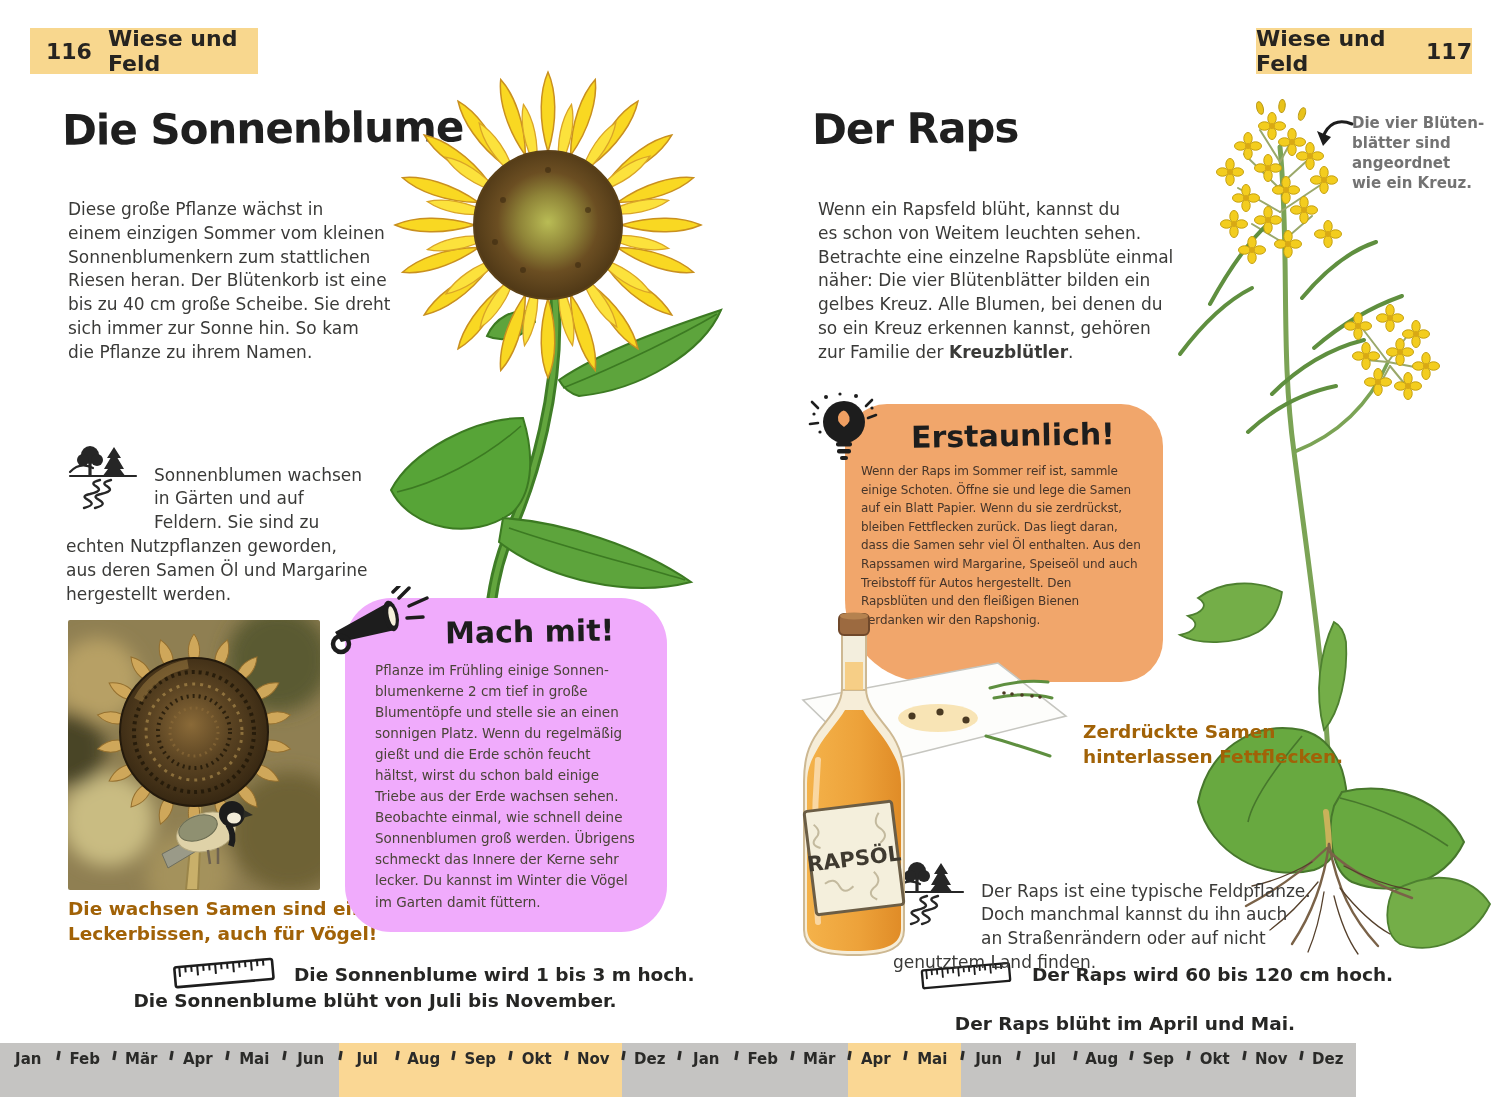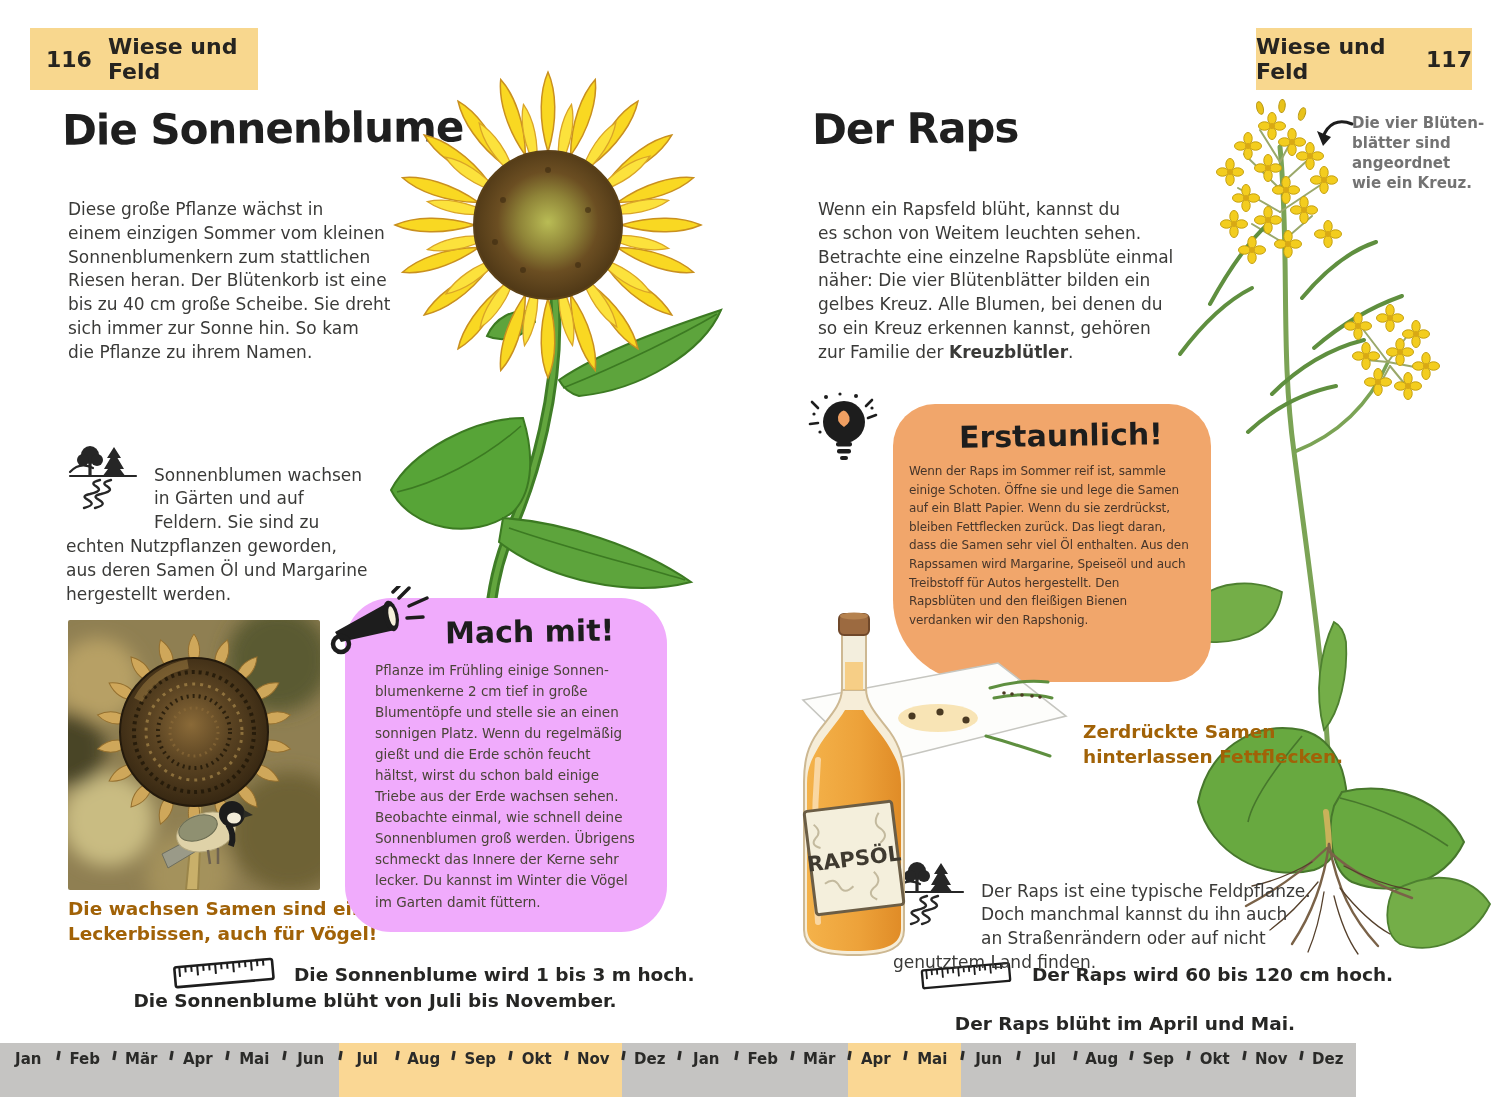--- a/index.html
+++ b/index.html
@@ -2,21 +2,21 @@
 <html><head>
 <meta charset="utf-8">
 <style>
   * { margin:0; padding:0; box-sizing:border-box; }
   html,body { background:#e8e8e8; }
   .spread {
     position:relative; width:1500px; height:1097px; background:#ffffff;
     font-family:"DejaVu Sans", sans-serif; color:#3a3a38; overflow:hidden;
   }
   .badge {
-    position:absolute; height:62px; background:#f8d78e; display:flex;
+    position:absolute; height:46px; background:#f8d78e; display:flex;
     align-items:center; font-weight:700; font-size:22px; color:#262420;
   }
   .badge-left  { left:30px;  top:28px; width:228px; padding-left:16px; gap:16px; }
   .badge-right { left:1256px; top:28px; width:216px; justify-content:center; gap:14px; }
   .page-title {
     position:absolute; font-size:42px; font-weight:700; color:#1f1f1f;
     letter-spacing:-1px; transform:rotate(-0.5deg);
   }
   .title-left  { left:62px;  top:104px; }
   .title-right { left:812px; top:104px; }
@@ -50,21 +50,21 @@
     position:absolute; left:100px; top:16px; font-size:30px; font-weight:700;
     color:#1d1d1d; transform:rotate(-1deg);
   }
   .activity-box .box-body {
     position:absolute; left:30px; top:62px; width:272px; font-size:13.5px;
     line-height:1.56; color:#4a4438; white-space:pre-line;
   }
   .megaphone { position:absolute; left:-20px; top:-12px; width:112px; height:80px; }
   .fact-box {
     position:absolute; left:845px; top:404px; width:318px; height:278px;
-    background:#f1a66b; border-radius:42px; border-bottom-left-radius:82px; z-index:1;margin-left:48px;
+    background:#f1a66b; border-radius:42px; border-bottom-left-radius:82px; z-index:1;
   }
   .fact-box .box-title {
     position:absolute; left:66px; top:14px; font-size:30px; font-weight:700;
     color:#1d1d1d; transform:rotate(-1deg);
   }
   .fact-box .box-body {
     position:absolute; left:16px; top:58px; width:292px; font-size:12px;
     letter-spacing:-0.1px; line-height:1.55; color:#46352a; white-space:pre-line;
   }
   .lightbulb { position:absolute; left:806px; top:392px; width:74px; height:88px; z-index:4; }

